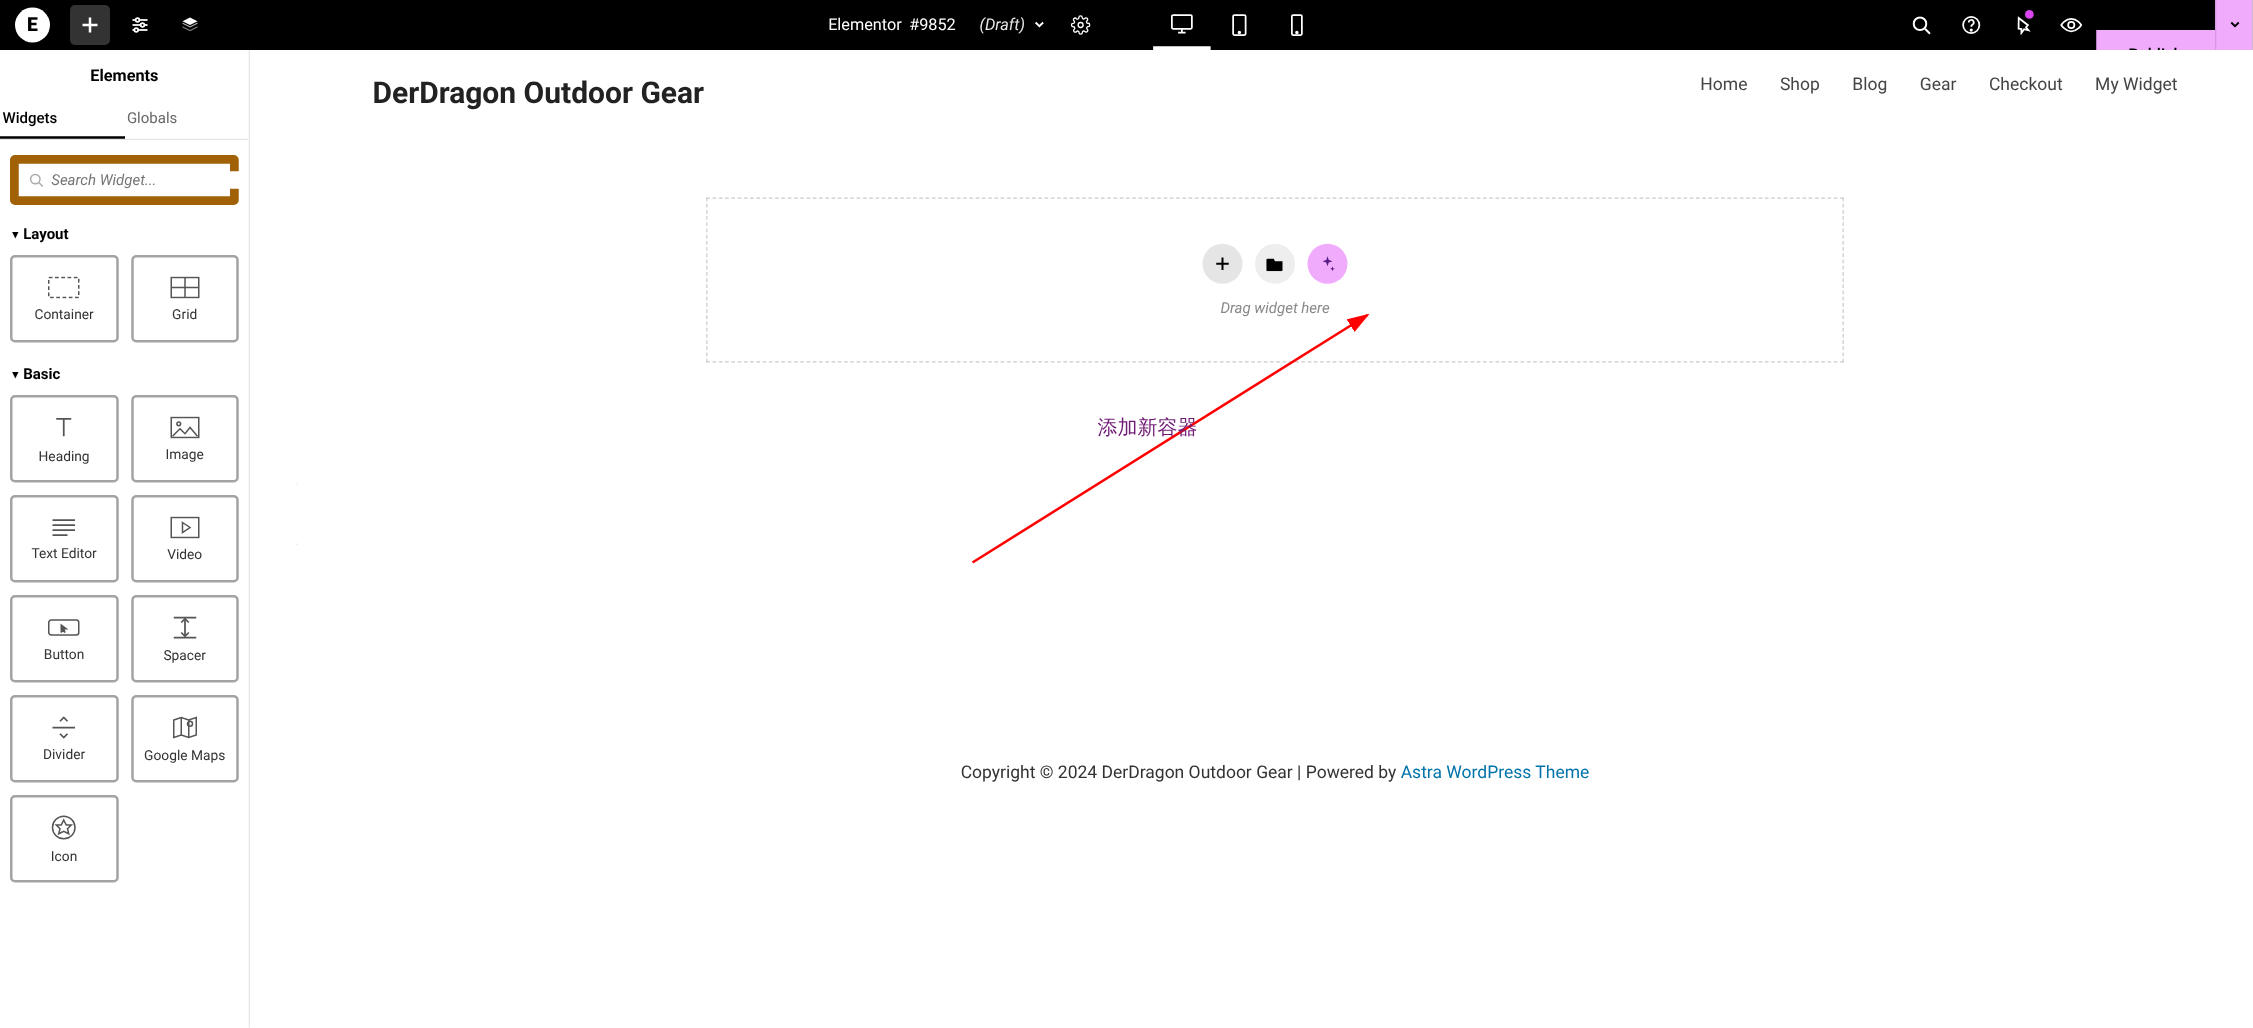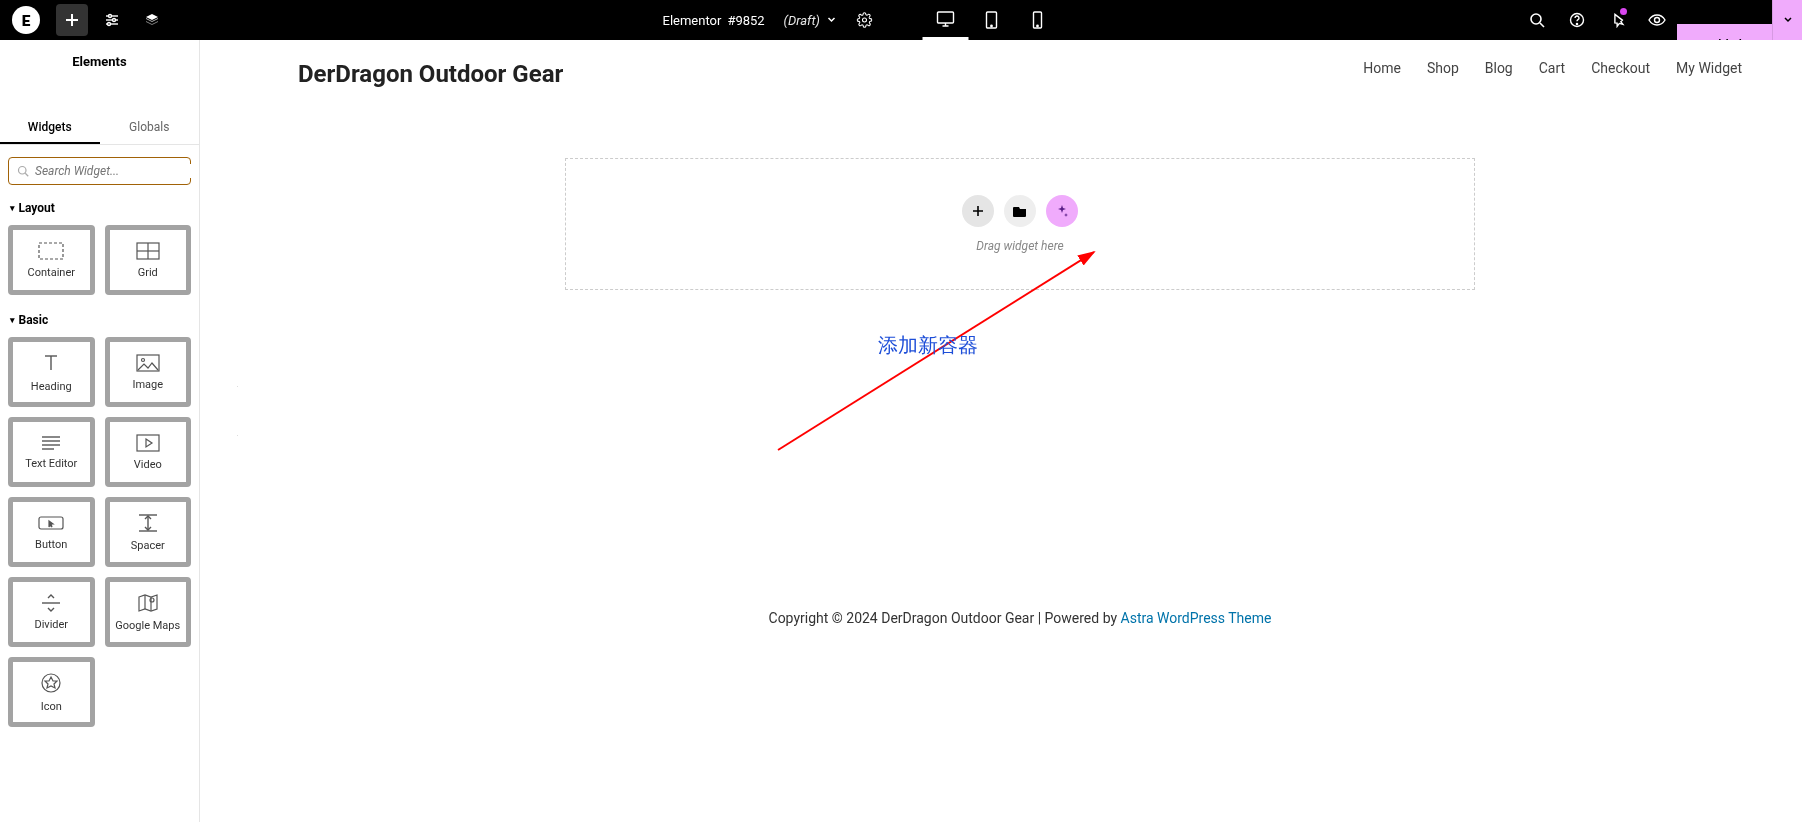--- a/index.html
+++ b/index.html
@@ -21,29 +21,29 @@
 .tb-right { margin-left:auto; display:flex; align-items:center; }
 .tb-icon { width:40px; height:40px; display:flex; align-items:center; justify-content:center; cursor:pointer; position:relative; }
 .tb-dot { position:absolute; top:8px; right:10px; width:7px; height:7px; background:#d946ef; border-radius:50%; }
 .tb-publish { background:#f0abfc; color:#000; height:40px; padding:0 26px; display:flex; align-items:center; font-size:13px; font-weight:500; cursor:pointer;margin-top:48px; }
 .tb-publish-caret { background:#f0abfc; color:#000; height:40px; width:30px; display:flex; align-items:center; justify-content:center; cursor:pointer; border-left:1px solid rgba(0,0,0,0.1); }
 
 
 .sidebar { position:absolute; top:40px; left:0; width:200px; bottom:0; background:#fff; border-right:1px solid #e5e5e5; overflow-y:auto; }
 .sb-header { text-align:center; font-weight:700; font-size:13px; padding:14px 0 10px; }
 .sb-tabs { display:flex; border-bottom:1px solid #e5e5e5; }
-.sb-tab { flex:1; text-align:center; padding:8px 16px; font-size:12px; color:#666; cursor:pointer;margin-top:33px; }
+.sb-tab { flex:1; text-align:left; padding:8px 2px; font-size:12px; color:#666; cursor:pointer; }
 .sb-tab.active { color:#000; font-weight:500; border-bottom:2px solid #000; }
-.sb-search { margin:12px 8px; border:1px solid #a16207; border-radius:4px; display:flex; align-items:center; padding:6px 8px; }
+.sb-search { margin:12px 8px; border:7px solid #a16207; border-radius:4px; display:flex; align-items:center; padding:6px 8px; }
 .sb-search input { border:none; outline:none; flex:1; font-size:12px; font-style:italic; color:#888; }
 .sb-search-ico { color:#aaa; margin-right:6px; font-size:12px; }
 .sb-section { padding: 4px 10px 2px; font-size:12px; font-weight:700; display:flex; align-items:center; gap:4px; }
 .sb-section::before { content:"▾"; font-size:9px; }
 .sb-grid { display:grid; grid-template-columns: 1fr 1fr; gap:10px; padding:8px 8px 14px; }
-.sb-card { border:5px solid #a3a3a3; border-radius:4px; height:70px; display:flex; flex-direction:column; align-items:center; justify-content:center; gap:6px; cursor:grab; }
+.sb-card { border:2px solid #a3a3a3; border-radius:4px; height:70px; display:flex; flex-direction:column; align-items:center; justify-content:center; gap:6px; cursor:grab; }
 .sb-card-ico { font-size:20px; color:#444; }
 .sb-card-label { font-size:11px; color:#333; }
 
 
 .collapse-handle { position:absolute; left:237px; top:50%; transform:translateY(-50%); width:14px; height:50px; background:#fff; border:1px solid #ddd; border-left:none; border-radius:0 4px 4px 0; display:flex; align-items:center; justify-content:center; font-size:10px; color:#666; cursor:pointer; }
 
 
 .canvas { position:absolute; top:40px; left:238px; right:0; bottom:0; background:#fff; overflow:auto; }
 .site-header { display:flex; justify-content:space-between; padding: 20px 60px 20px 60px; }
 .site-title { font-size:24px; font-weight:700; color:#222; }
@@ -51,21 +51,21 @@
 .site-nav span { cursor:pointer; }
 
 .drop-area { margin: 50px auto 40px; width: 910px; border:1px dashed #ccc; padding: 36px 20px; text-align:center; position:relative; }
 .drop-btns { display:flex; gap:10px; justify-content:center; margin-bottom:12px; }
 .circ { width:32px; height:32px; border-radius:50%; display:flex; align-items:center; justify-content:center; font-size:16px; cursor:pointer; }
 .circ-add { background:#e5e5e5; color:#000; }
 .circ-folder { background:#eee; color:#000; }
 .circ-ai { background:#f0abfc; color:#581c87; }
 .drop-label { font-size:12px; font-style:italic; color:#888; }
 
-.annot-text { position:absolute; color:#1d4ed8; font-size:20px; font-family: Liberation Mono, monospace; }
+.annot-text { position:absolute; color:#701a75; font-size:16px; font-family: Liberation Mono, monospace; }
 .annot-arrow { position:absolute; pointer-events:none; }
 
 .footer { text-align:center; font-size:14px; color:#333; padding-top: 280px; }
 .footer a { color:#0073aa; text-decoration:none; }
 
 svg { display:block; }
 </style>
 </head>
 <body>
 
@@ -312,21 +312,21 @@
     </svg>
 </div>
 
 <div class="canvas">
   <div class="site-header">
     <div class="site-title">DerDragon Outdoor Gear</div>
     <div class="site-nav">
       <span>Home</span>
       <span>Shop</span>
       <span>Blog</span>
-      <span>Cart</span>
+      <span>Gear</span>
       <span>Checkout</span>
       <span>My Widget</span>
     </div>
   </div>
 
   <div class="drop-area">
     <div class="drop-btns">
       <div class="circ circ-add">
         <svg width="12" height="12" viewBox="0 0 12 12">
             <path d="M6 1v10M1 6h10" stroke="#000" stroke-width="1.6"></path>

